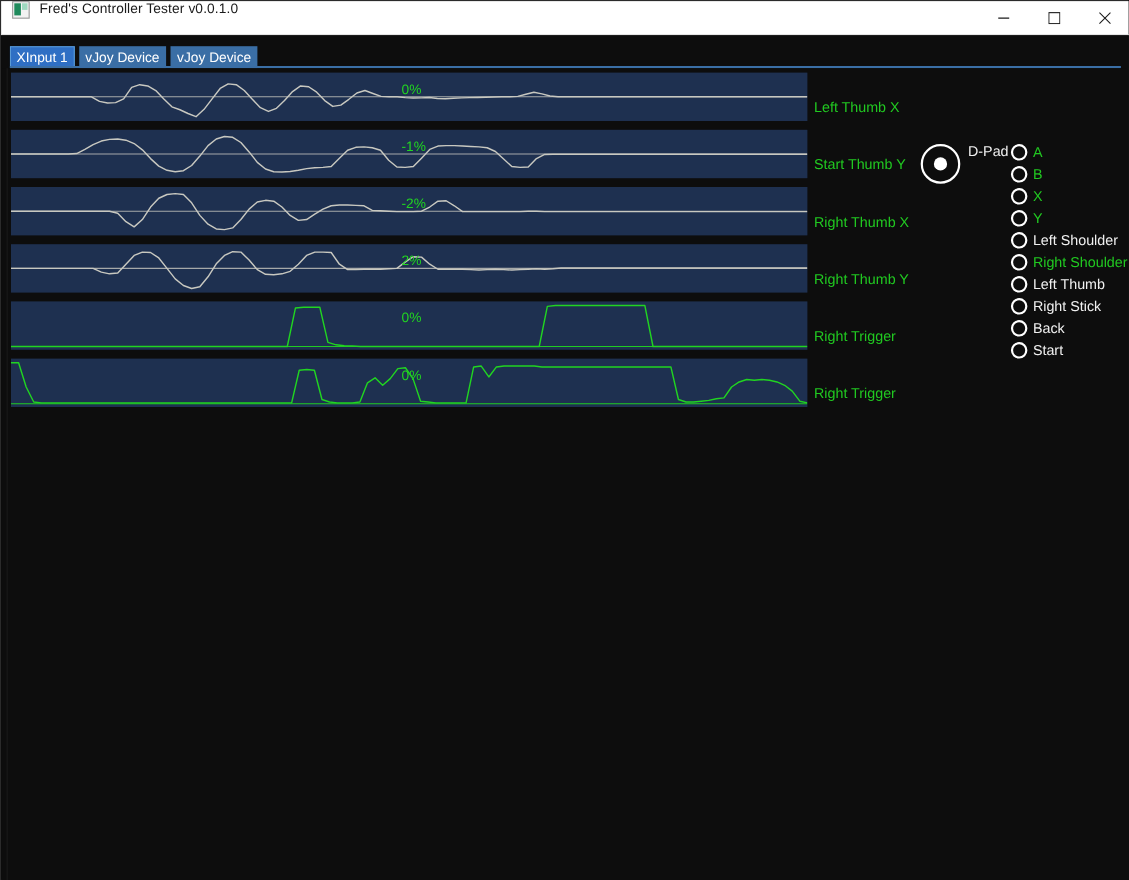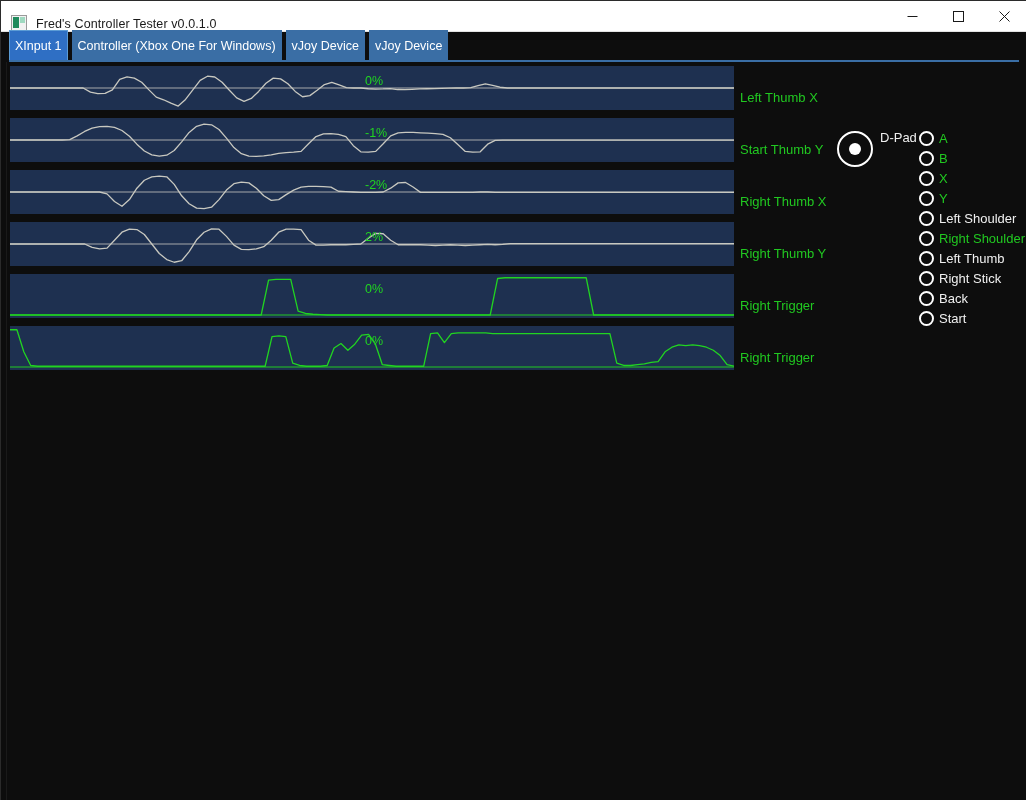--- a/index.html
+++ b/index.html
@@ -14,21 +14,21 @@
     width: 1026px; height: 800px;
     background: #0d0d0d;
     border: 1px solid #2b2b2b;
   }
 
   
   .titlebar {
     position: absolute; top: 0; left: 0;
     width: 1026px; height: 31px;
     background: #ffffff;
-    display: flex; align-items: flex-end;
+    display: flex; align-items: flex-start;
     border-bottom: 1px solid #e2e2e2;
   }
   .tb-icon {
     width: 16px; height: 16px;
     margin-left: 10px; margin-right: 9px;
     position: relative;
     background: #f2f2f2;
     border: 1px solid #9a9a9a;
     flex: 0 0 auto;
   }
@@ -58,21 +58,21 @@
 
   
   .tabstrip {
     position: absolute; top: 31px; left: 0;
     width: 1026px; height: 30px;
     background: #0d0d0d;
     display: flex; align-items: flex-end;
     padding-left: 8px;
   }
   .tab {
-    height: 32px;
+    height: 20px;
     padding: 0 6px;
     margin-right: 4px;
     background: #3a6ea5;
     color: #ffffff;
     font-size: 12.5px;
     line-height: 20px;
     white-space: nowrap;
     border: none;
     font-family: "Liberation Sans", sans-serif;
   }
@@ -203,21 +203,20 @@
         <svg width="11" height="11" viewBox="0 0 11 11">
           <line x1="0.5" y1="0.5" x2="10.5" y2="10.5" stroke="currentColor" stroke-width="1"></line>
           <line x1="10.5" y1="0.5" x2="0.5" y2="10.5" stroke="currentColor" stroke-width="1"></line>
         </svg>
       </div>
     </div>
   </div>
 
   <div class="tabstrip">
     <button class="tab active">XInput 1</button>
-    <button class="tab">Controller (Xbox One For Windows)</button>
     <button class="tab">vJoy Device</button>
     <button class="tab">vJoy Device</button>
     <div class="tab-underline"></div>
   </div>
 
   <div class="content">
     <div class="vrule"></div>
 
     <div id="graphs-host">
         <div class="graph-row" style="top: 4px;">

